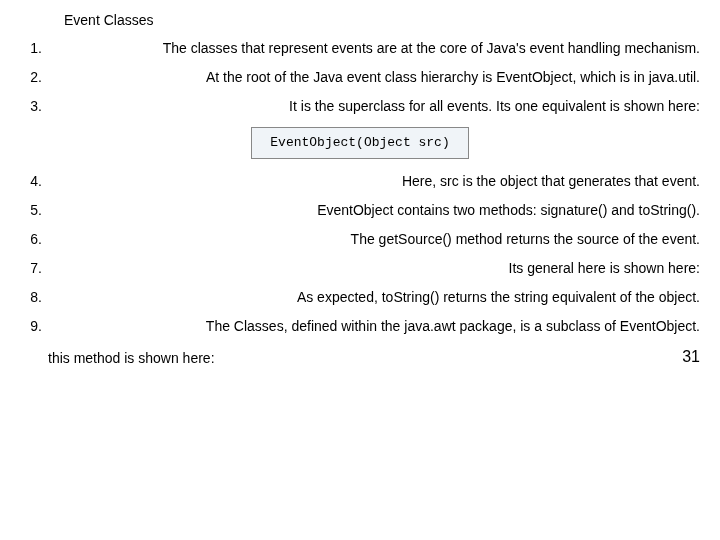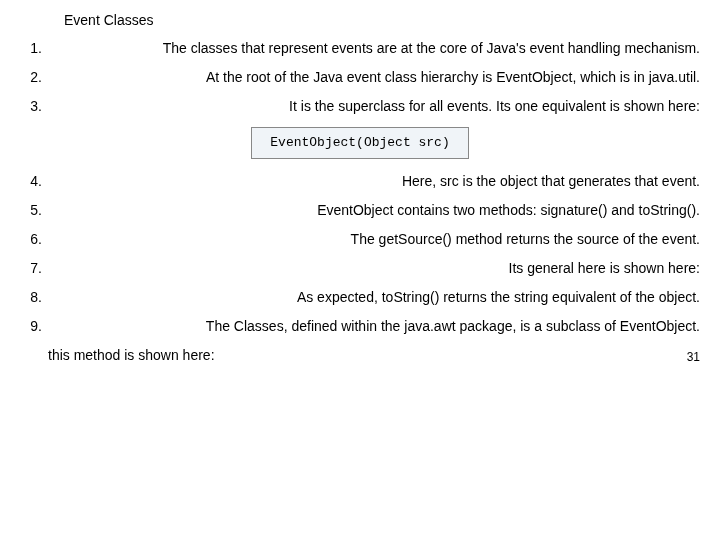--- a/index.html
+++ b/index.html
@@ -137,17 +137,17 @@
       <span class="list-number">9.</span>
       <span class="list-text">The Classes, defined within the java.awt package, is a subclass of EventObject.</span>
     </div>
   </li>
 
 
   <li>
     <div class="sub-indent">
       <div class="getid-row">
         <span>this method is shown here:</span>
-        <span style="margin-left:auto; font-size:12px;">31</span>
+        <span style="margin-left:auto; font-size:16px;">31</span>
       </div>
     </div>
   </li>
 </ol>
 
 </body></html>

